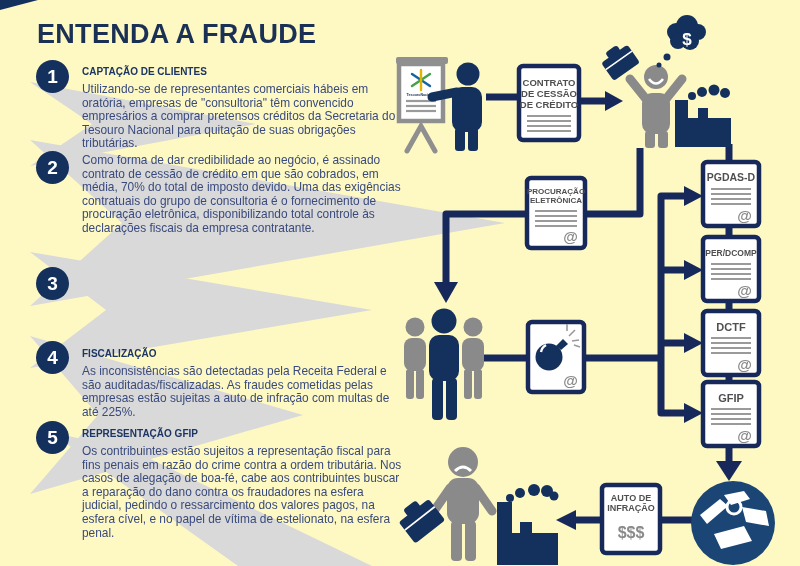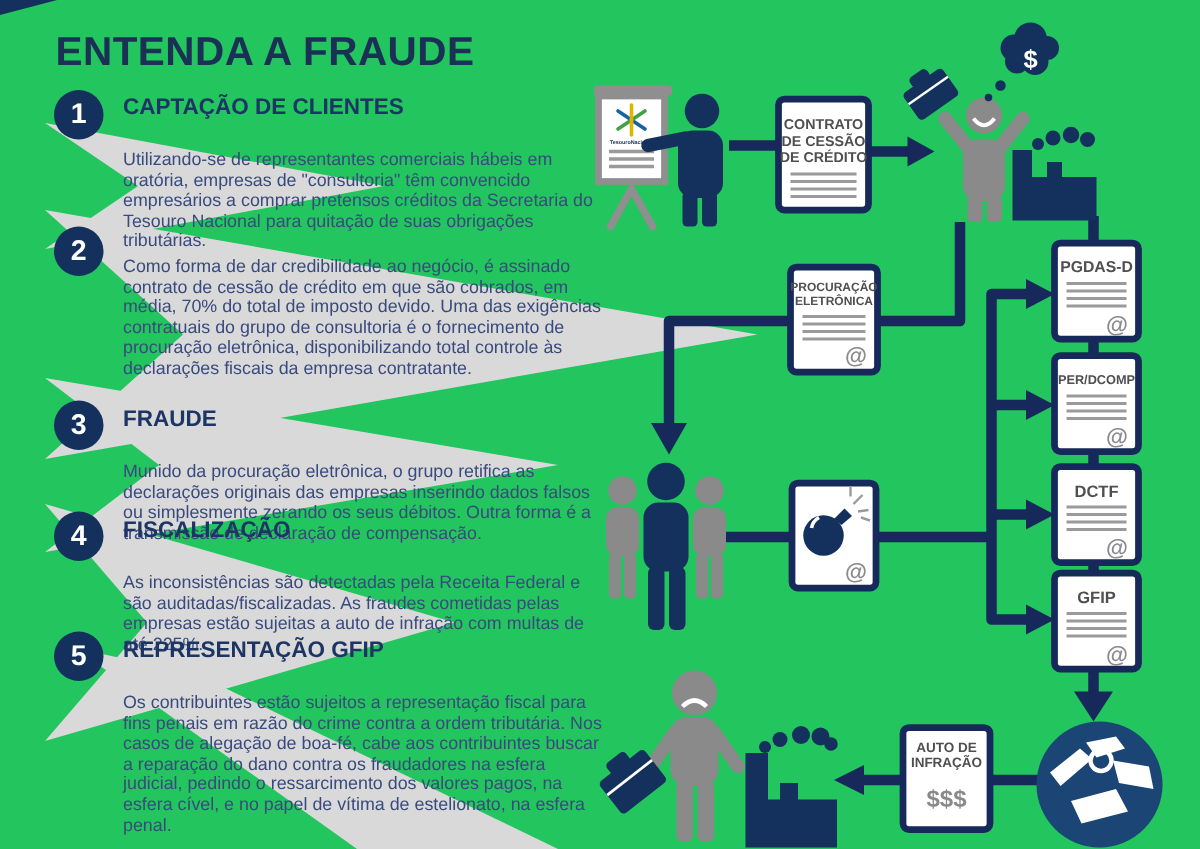--- a/index.html
+++ b/index.html
@@ -1,26 +1,26 @@
 <!DOCTYPE html>
 <html><head>
 <meta charset="utf-8">
 <style>
   html,body{margin:0;padding:0;background:#fff;}
-  .canvas{position:relative;width:800px;height:566px;background:#22c55e;overflow:hidden;
+  .canvas{position:relative;width:800px;height:566px;background:#fef9c3;overflow:hidden;
           font-family:"Liberation Sans",sans-serif;}
   .bg-svg,.flow-svg{position:absolute;top:0;}
   .bg-svg{left:0;}
   .flow-svg{left:390px;}
   .title{position:absolute;left:37px;top:19px;font-size:27px;font-weight:bold;color:#1b3055;letter-spacing:.3px;}
   .num{position:absolute;left:36px;width:33px;height:33px;border-radius:50%;background:#14305c;color:#fff;
        font-weight:bold;font-size:19px;display:flex;align-items:center;justify-content:center;z-index:3;}
   .step{position:absolute;left:82px;width:322px;z-index:3;}
-  .step-h{font-size:15px;font-weight:bold;color:#1c3564;line-height:17px;}
-  .step-b{font-size:11.9px;line-height:13.6px;color:#394a7d;margin-top:20px;}
+  .step-h{font-size:10px;font-weight:bold;color:#1c3564;line-height:17px;}
+  .step-b{font-size:11.9px;line-height:13.6px;color:#394a7d;margin-top:3px;}
   svg text{font-family:"Liberation Sans",sans-serif;}
 </style>
 </head>
 <body>
 
 <div class="canvas">
 
   <svg class="bg-svg" width="800" height="566" viewBox="0 0 800 566">
     <polygon points="0,0 38,0 0,10" fill="#14305c"></polygon>
     <g fill="#d9d9d9">
@@ -39,24 +39,20 @@
     <div class="step-h">CAPTAÇÃO DE CLIENTES</div>
     <div class="step-b">Utilizando-se de representantes comerciais hábeis em oratória, empresas de "consultoria" têm convencido empresários a comprar pretensos créditos da Secretaria do Tesouro Nacional para quitação de suas obrigações tributárias.</div>
   </div>
 
   <div class="num" style="top:151px">2</div>
   <div class="step" style="top:151px">
     <div class="step-b">Como forma de dar credibilidade ao negócio, é assinado contrato de cessão de crédito em que são cobrados, em média, 70% do total de imposto devido. Uma das exigências contratuais do grupo de consultoria é o fornecimento de procuração eletrônica, disponibilizando total controle às declarações fiscais da empresa contratante.</div>
   </div>
 
   <div class="num" style="top:267px">3</div>
-  <div class="step" style="top:271px">
-    <div class="step-h">FRAUDE</div>
-    <div class="step-b">Munido da procuração eletrônica, o grupo retifica as declarações originais das empresas inserindo dados falsos ou simplesmente zerando os seus débitos. Outra forma é a transmissão de declaração de compensação.</div>
-  </div>
 
   <div class="num" style="top:341px">4</div>
   <div class="step" style="top:345px">
     <div class="step-h">FISCALIZAÇÃO</div>
     <div class="step-b">As inconsistências são detectadas pela Receita Federal e são auditadas/fiscalizadas. As fraudes cometidas pelas empresas estão sujeitas a auto de infração com multas de até 225%.</div>
   </div>
 
   <div class="num" style="top:421px">5</div>
   <div class="step" style="top:425px">
     <div class="step-h">REPRESENTAÇÃO GFIP</div>

